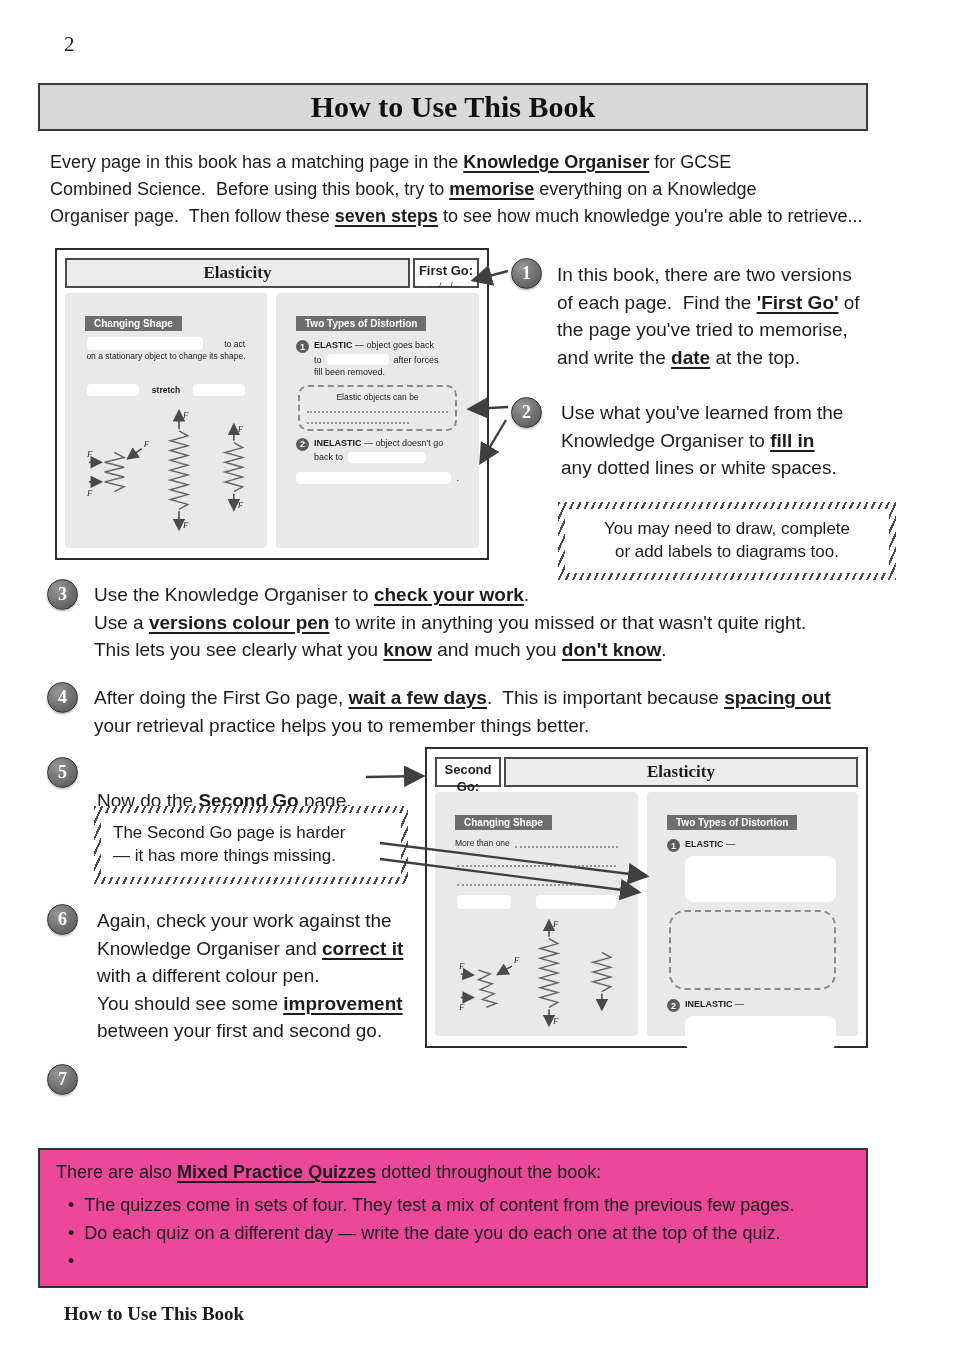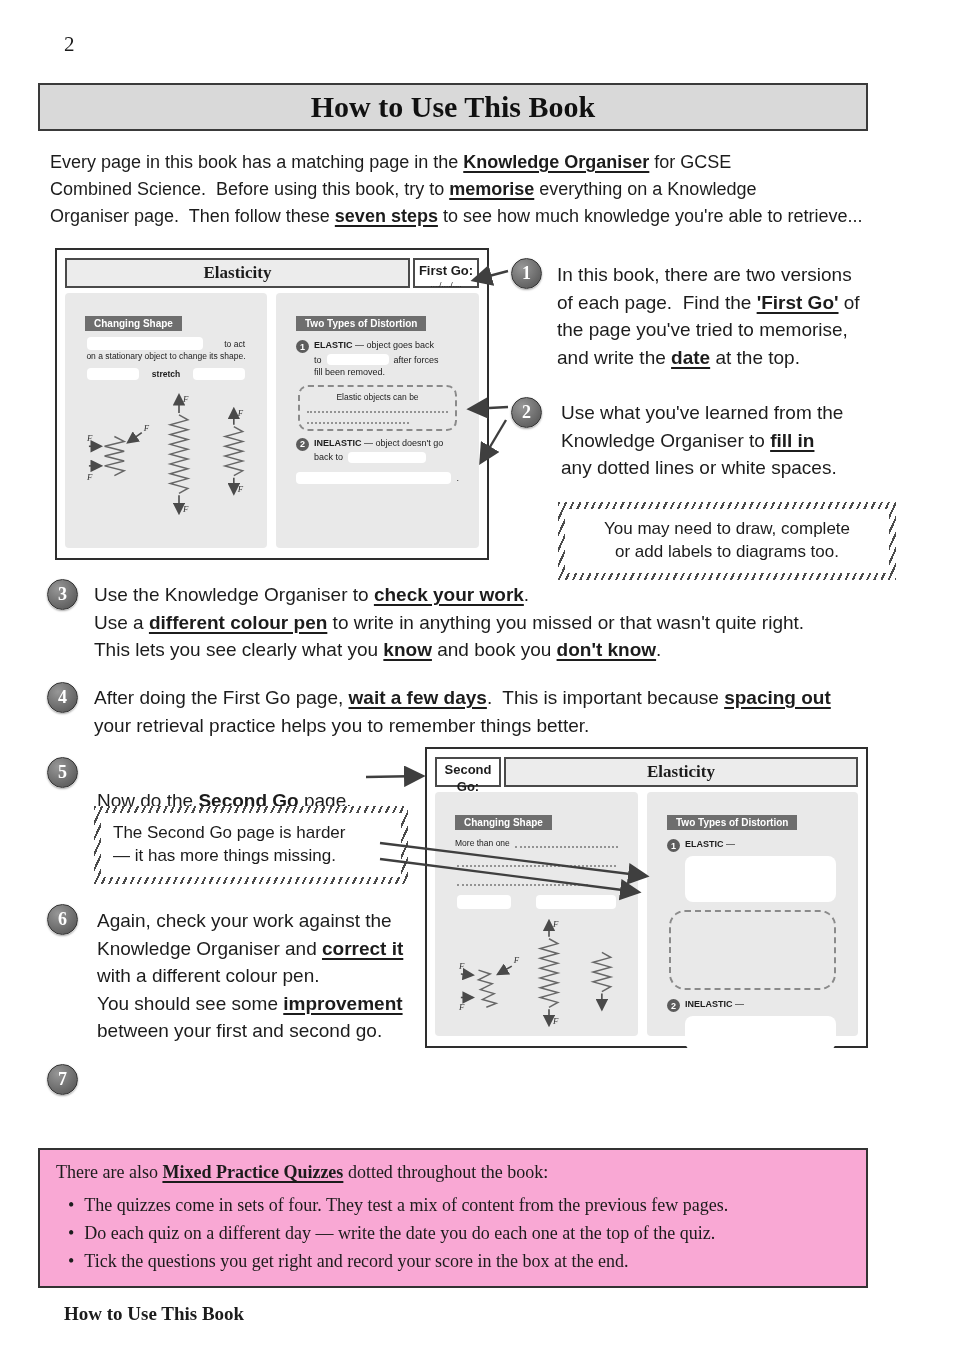--- a/index.html
+++ b/index.html
@@ -40,27 +40,27 @@
                padding:2px 9px;margin-bottom:3px;}
   .pill{background:#fff;border-radius:4px;display:inline-block;flex:none;}
   .whitebox{background:#fff;border-radius:8px;}
   .mini{font-size:8.5px;}
   .bold{font-weight:700;}
   .circ-num{width:13px;height:13px;border-radius:50%;background:#5c5c5c;color:#fff;font-size:9px;font-weight:700;
             display:inline-flex;align-items:center;justify-content:center;flex:none;margin-top:1px;}
   .dashed-box{border:2px dashed #8a8a8a;border-radius:10px;padding:5px 7px;margin:6px 2px;}
   .dotline{border-bottom:2px dotted #939393;height:9px;}
   .cs-row1{display:flex;align-items:center;gap:21px;margin:3px 2px 1px;}
-  .cs-row3{display:flex;align-items:center;justify-content:space-between;margin:7px 2px 0;}
+  .cs-row3{display:flex;align-items:center;justify-content:space-between;margin:23px 2px 0;}
   .typ-row{display:flex;gap:5px;margin-top:5px;align-items:flex-start;}
   .typ-text{font-size:9px;line-height:1.4;flex:1;}
   .typ-line{display:flex;align-items:center;gap:5px;margin-top:2px;font-size:9px;}
 
   .quiz-box{position:absolute;left:38px;top:1148px;width:830px;height:140px;border:2px solid #333;
-            box-sizing:border-box;padding:10px 16px;font-size:18px;background:#f9a8d4;font-family:Liberation Serif, serif;}
+            box-sizing:border-box;padding:10px 16px;font-size:18px;background:#ec4899;}
   .quiz-intro{margin:2px 0 9px;}
   .bullet-row{display:flex;gap:10px;line-height:1.55;padding-left:12px;}
   .footer{position:absolute;left:64px;top:1303px;font-family:"Liberation Serif",serif;font-weight:700;font-size:19px;}
 
   .overlay{position:absolute;left:0;top:0;pointer-events:none;z-index:9;}
   .spring-svg{display:block;margin-top:4px;}
 </style>
 </head>
 <body>
 
@@ -192,22 +192,22 @@
     </div>
 
   <div class="step-text rw" style="left:557px;top:261px;width:325px"><span>In this book, there are two versions
 of each page.  Find the </span><span class="rt-b rt-u">'First Go'</span><span> of
 the page you've tried to memorise,
 and write the </span><span class="rt-b rt-u">date</span><span> at the top.</span></div>
   <div class="step-text rw" style="left:561px;top:399px;width:315px"><span>Use what you've learned from the
 Knowledge Organiser to </span><span class="rt-b rt-u">fill in</span><span>
 any dotted lines or white spaces.</span></div>
   <div class="step-text rw" style="left:94px;top:581px;width:790px"><span>Use the Knowledge Organiser to </span><span class="rt-b rt-u">check your work</span><span>.
-Use a </span><span class="rt-b rt-u">different colour pen</span><span> to write in anything you missed or that wasn't quite right.
-This lets you see clearly what you </span><span class="rt-b rt-u">know</span><span> and book you </span><span class="rt-b rt-u">don't know</span><span>.</span></div>
+Use a </span><span class="rt-b rt-u">versions colour pen</span><span> to write in anything you missed or that wasn't quite right.
+This lets you see clearly what you </span><span class="rt-b rt-u">know</span><span> and much you </span><span class="rt-b rt-u">don't know</span><span>.</span></div>
   <div class="step-text rw" style="left:94px;top:684px;width:790px"><span>After doing the First Go page, </span><span class="rt-b rt-u">wait a few days</span><span>.  This is important because </span><span class="rt-b rt-u">spacing out</span><span>
 your retrieval practice helps you to remember things better.</span></div>
   <div class="step-text rw" style="left:97px;top:787px;width:280px"><span>Now do the </span><span class="rt-b rt-u">Second Go</span><span> page.</span></div>
   <div class="step-text rw" style="left:97px;top:907px;width:325px"><span>Again, check your work against the
 Knowledge Organiser and </span><span class="rt-b rt-u">correct it</span><span>
 with a different colour pen.
 You should see some </span><span class="rt-b rt-u">improvement</span><span>
 between your first and second go.</span></div>
 
   <div class="scribble rw center" style="left:558px;top:502px;width:300px"><span>You may need to draw, complete
@@ -290,21 +290,20 @@
     <div class="bullet-row">
       <span>•</span>
       <span>The quizzes come in sets of four.  They test a mix of content from the previous few pages.</span>
     </div>
     <div class="bullet-row">
       <span>•</span>
       <span>Do each quiz on a different day — write the date you do each one at the top of the quiz.</span>
     </div>
     <div class="bullet-row">
       <span>•</span>
-      <span>Tick the questions you get right and record your score in the box at the end.</span>
     </div>
   </div>
 
   <div class="footer">How to Use This Book</div>
 
   <svg class="overlay" width="958" height="1360" viewBox="0 0 958 1360">
     <defs>
       <marker id="ahp" markerWidth="9" markerHeight="9" refX="7.5" refY="4.5" orient="auto">
         <path d="M0,0 L9,4.5 L0,9 Z" fill="#3f3f3f"></path>
       </marker>

